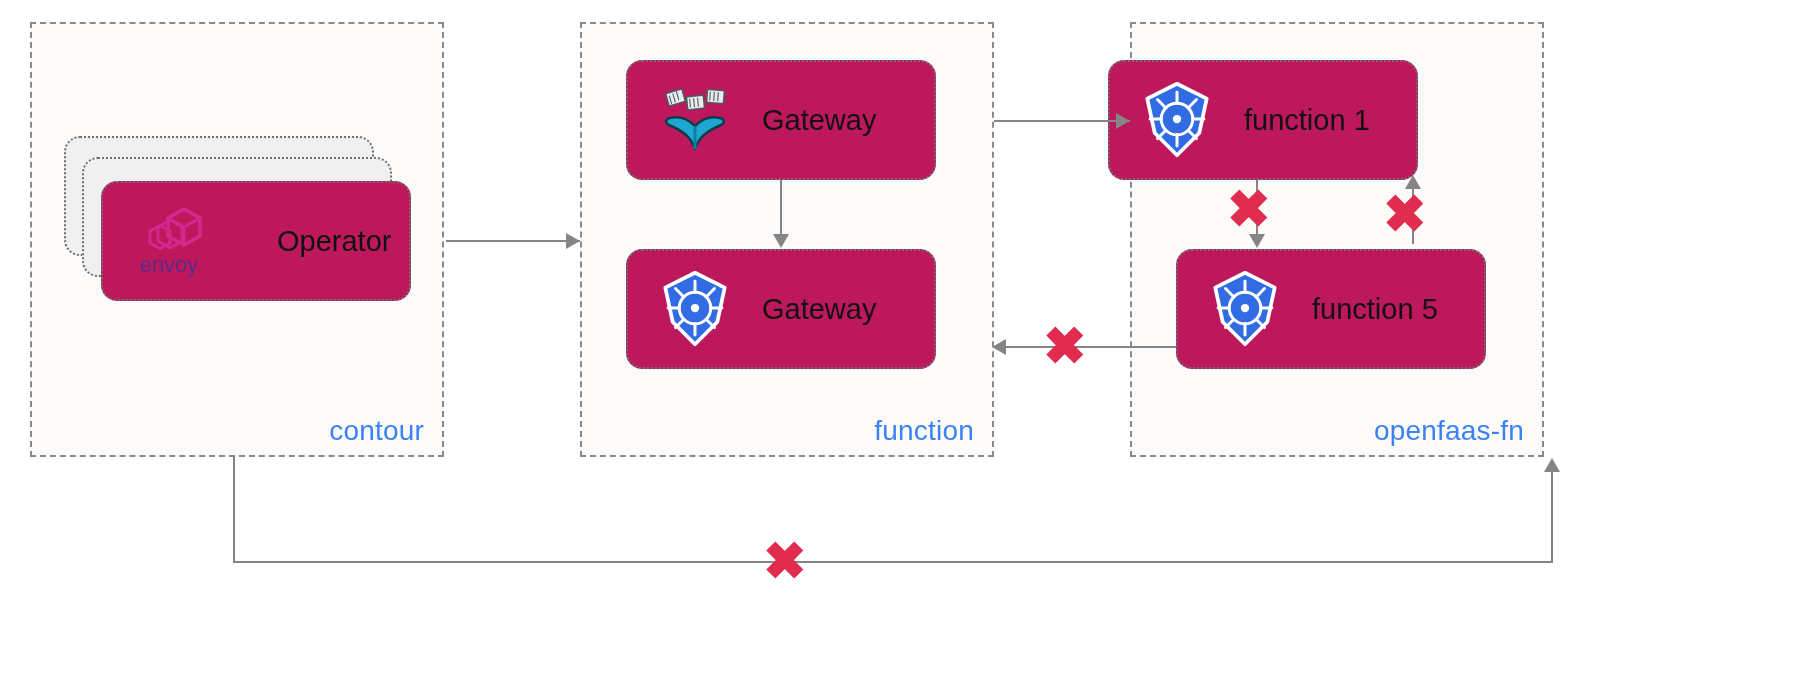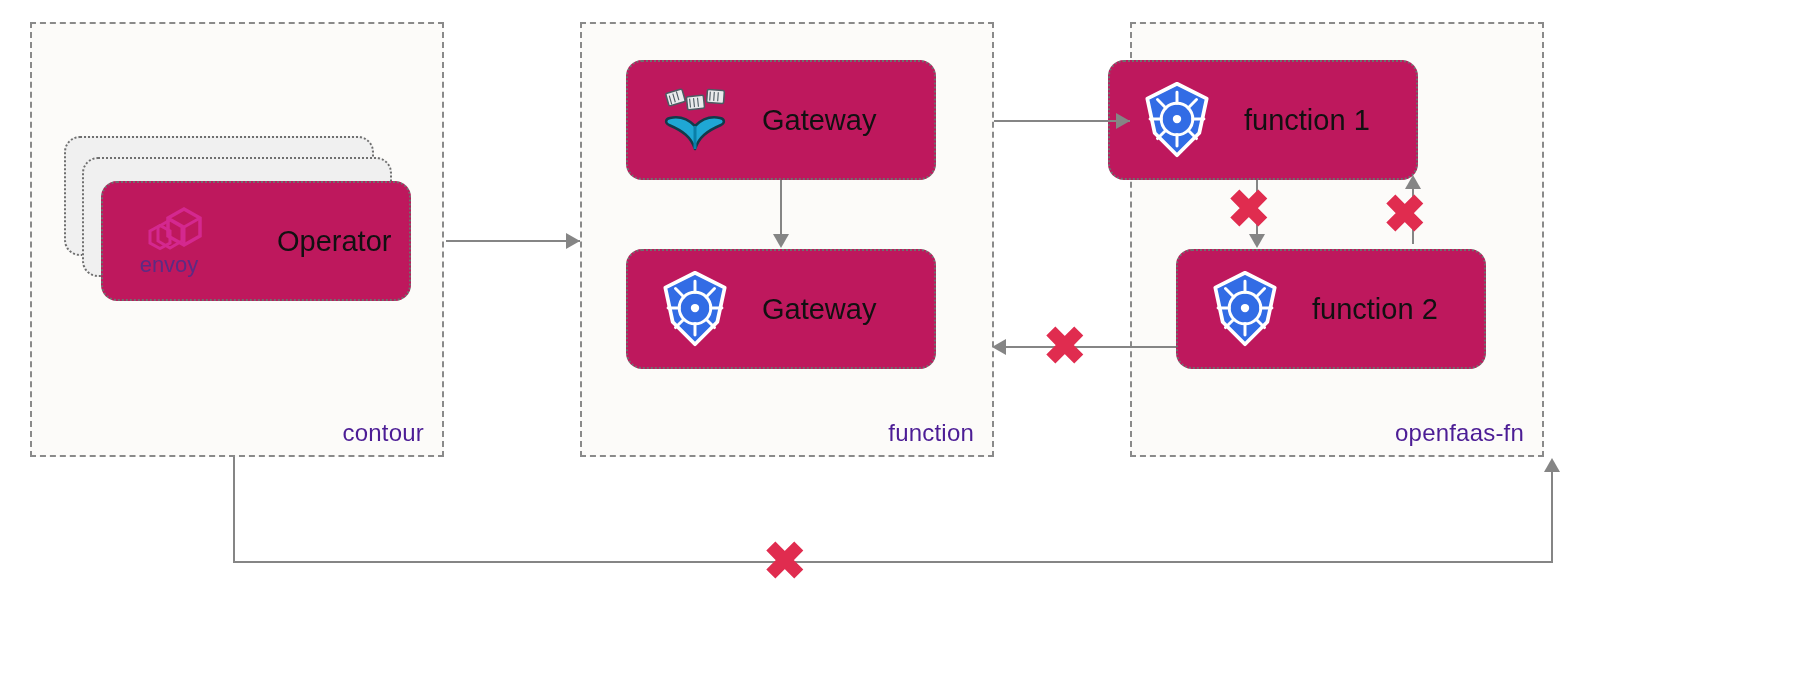--- a/index.html
+++ b/index.html
@@ -22,22 +22,22 @@
   .namespace {
     position: absolute;
     background: #fcfbf9;
     border: 2px dashed #8a8a8a;
     box-sizing: border-box;
   }
   .ns-label {
     position: absolute;
     right: 18px;
     bottom: 8px;
-    font-size: 24px;
-    color: #4c1d95;
+    font-size: 28px;
+    color: #3b82f6;
     letter-spacing: 0.2px;
     white-space: nowrap;
   }
 
   
   .card {
     position: absolute;
     background: #be185d;
     border: 2px dotted #6f6f6f;
     border-radius: 16px;
@@ -212,21 +212,21 @@
         <g stroke="#ffffff" stroke-width="3.2" fill="none" stroke-linecap="round">
           <circle cx="40" cy="41" r="17"></circle>
           <path d="M40,24 L40,12 M40,58 L40,70
                    M23,41 L11,41 M57,41 L69,41
                    M28,29 L19,20 M52,53 L61,62
                    M52,29 L61,20 M28,53 L19,62"></path>
         </g>
         <circle cx="40" cy="41" r="4.5" fill="#ffffff"></circle>
       </svg>
     </div>
-    <div class="card-label">function 2</div>
+    <div class="card-label">function 5</div>
   </div>
 
   <div>
     <div class="hline" style="left:446px; top:240px; width:134px;"></div>
     <div class="arrow-head arrow-right" style="left:566px; top:233px;"></div>
   </div>
 
   <div>
     <div class="vline" style="left:780px; top:180px; height:58px;"></div>
     <div class="arrow-head arrow-down" style="left:773px; top:234px;"></div>

